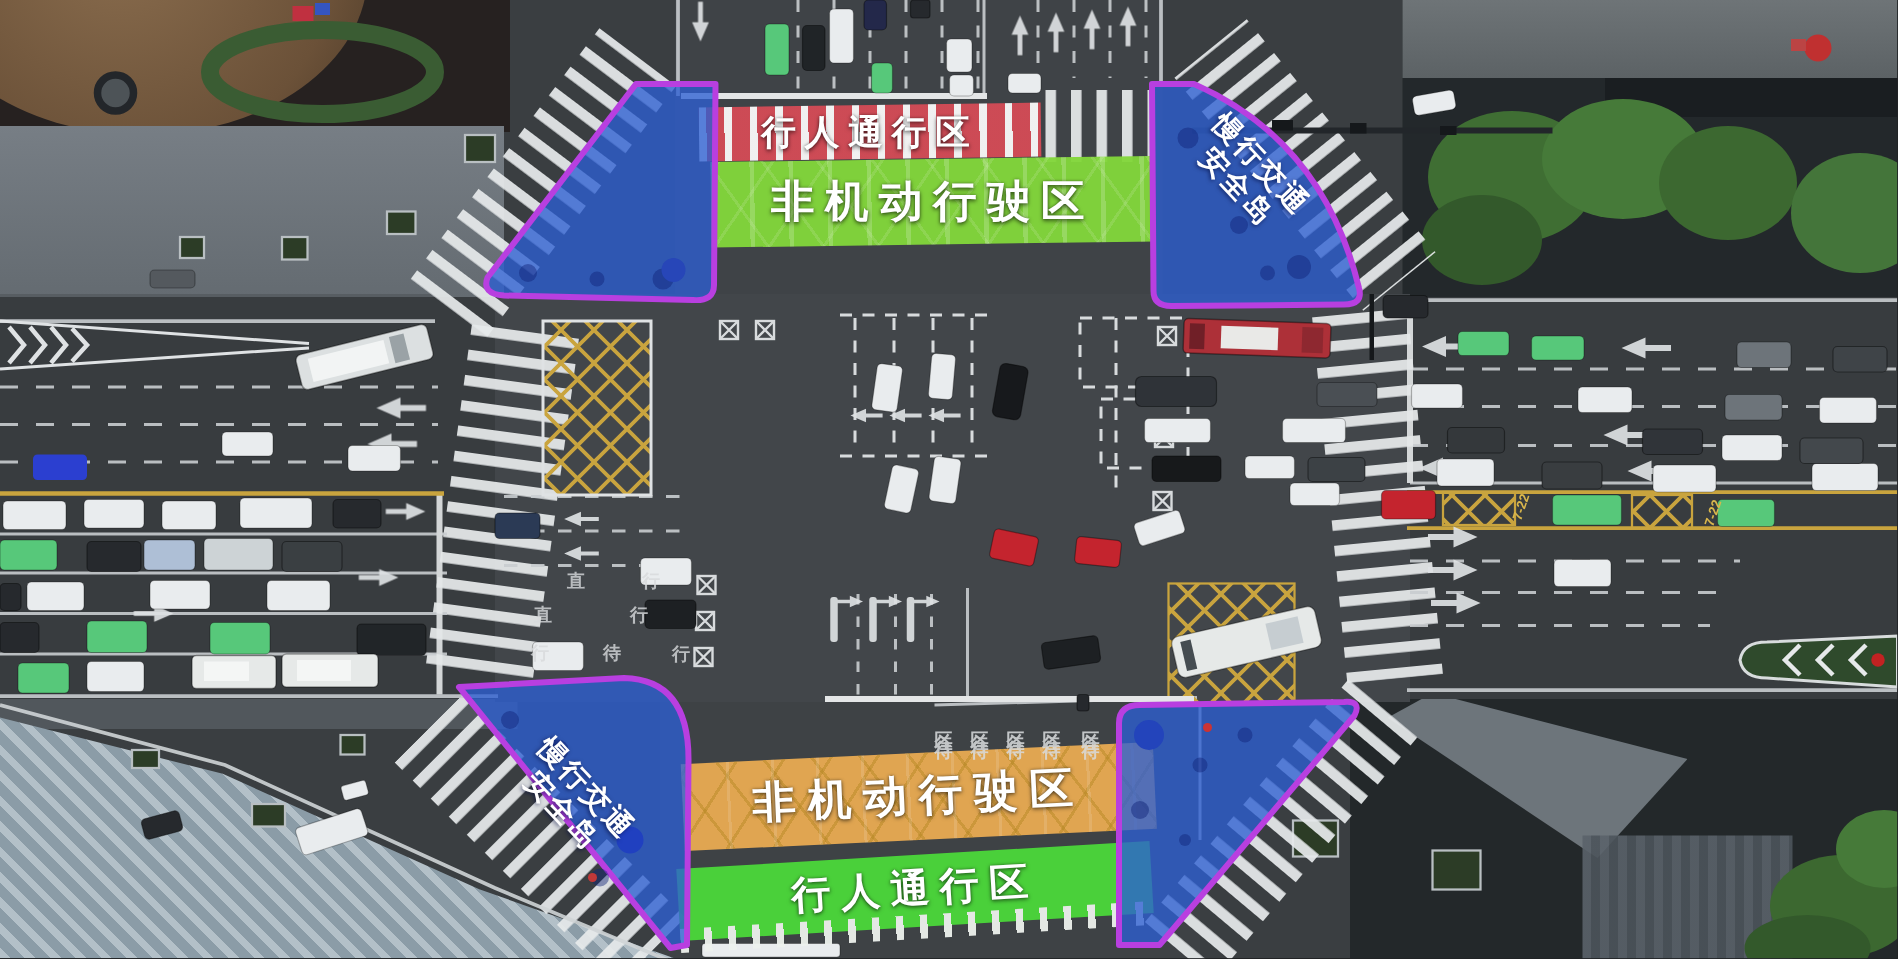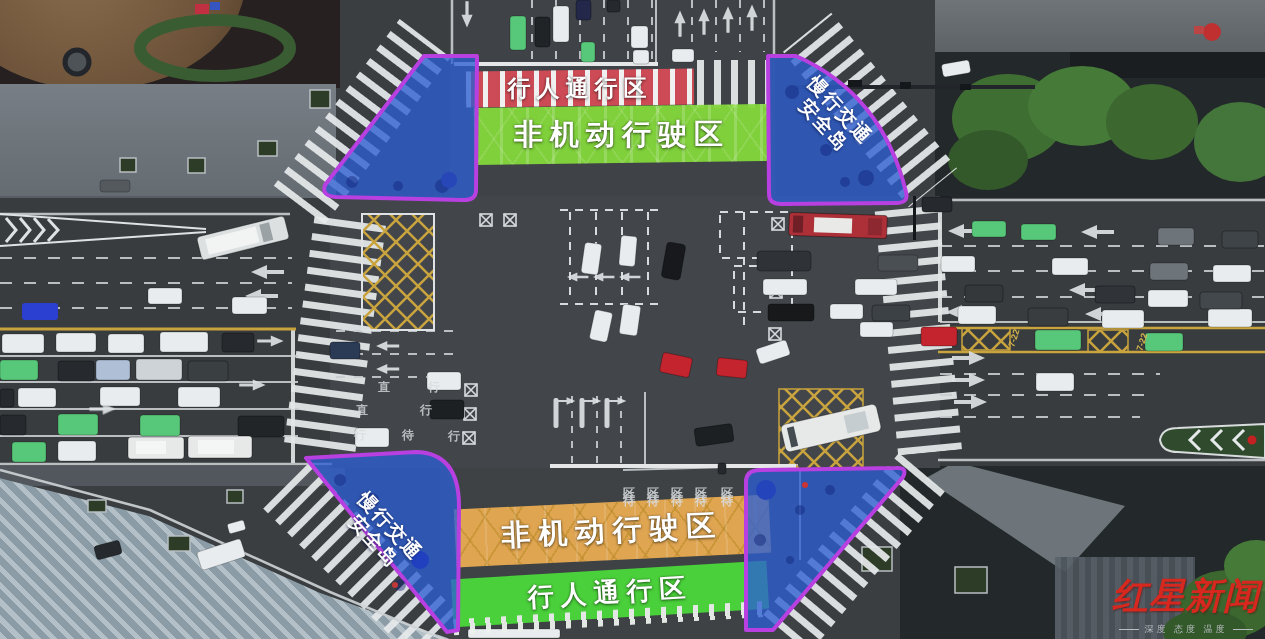--- a/index.html
+++ b/index.html
@@ -488,18 +488,14 @@
   <div class="band-label" id="lbl-greenS">行人通行区</div>
   <div class="island-label" id="isl-lbl-ne">
     <div>慢行交通</div>
     <div>安全岛</div>
   </div>
   <div class="island-label" id="isl-lbl-sw">
     <div>慢行交通</div>
     <div>安全岛</div>
   </div>
 
-  <div class="abs" id="watermark">
-    <div id="wm-brand">红星新闻</div>
-    <div id="wm-tagline">深度 态度 温度</div>
-  </div>
 
 </div>
 
 </body></html>

